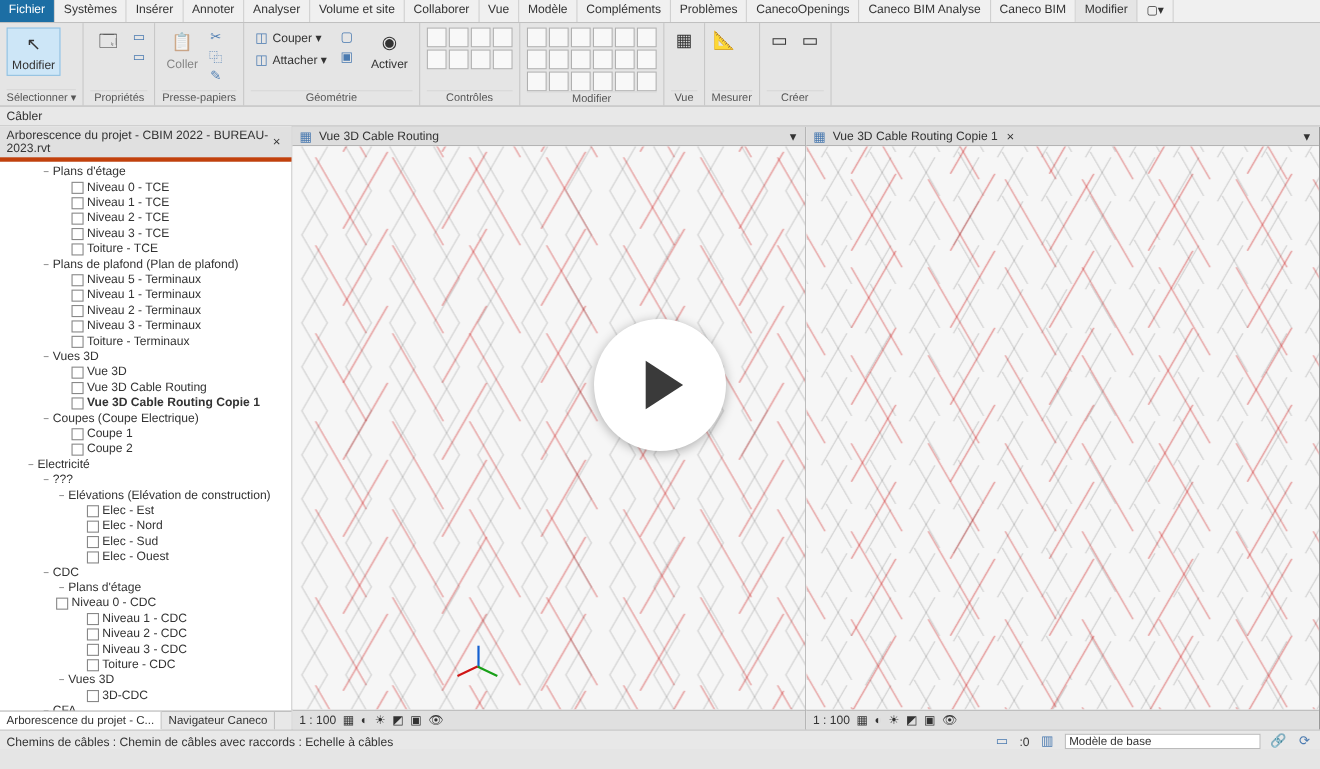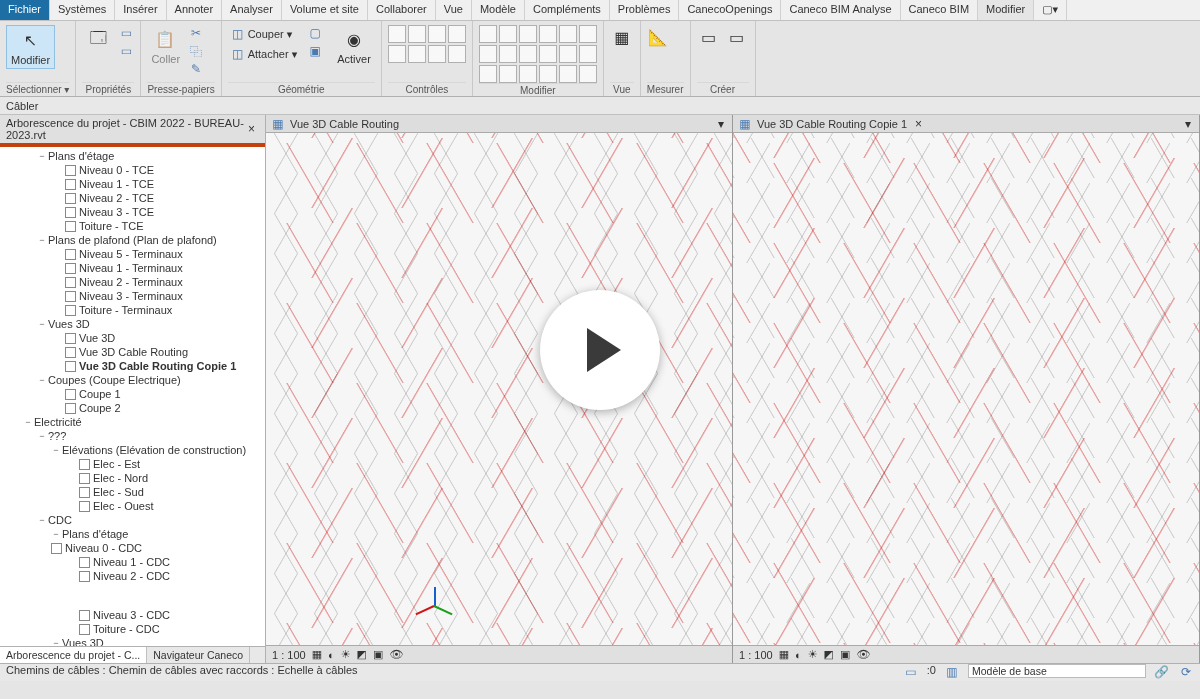--- a/index.html
+++ b/index.html
@@ -38,21 +38,21 @@
 .view-hdr .sp{flex:1}
 .canvas{flex:1;position:relative;overflow:hidden;background:#f9f9f9}
 .iso-box{position:absolute;inset:0;background:
  linear-gradient(60deg,transparent 48%,rgba(0,0,0,.15) 49%,rgba(0,0,0,.15) 50%,transparent 51%) 0 0/40px 40px,
  linear-gradient(-60deg,transparent 48%,rgba(0,0,0,.15) 49%,rgba(0,0,0,.15) 50%,transparent 51%) 0 0/40px 40px,
  linear-gradient(60deg,transparent 48%,rgba(200,0,0,.35) 49%,rgba(200,0,0,.35) 49.5%,transparent 50%) 10px 10px/70px 80px,
  linear-gradient(-60deg,transparent 48%,rgba(200,0,0,.35) 49%,rgba(200,0,0,.35) 49.5%,transparent 50%) 20px 5px/90px 70px,
  #f6f6f6}
 .vc-bar{height:18px;background:#e0e0e0;border-top:1px solid #aaa;display:flex;align-items:center;padding:0 6px;gap:6px;font-size:10px}
 .vc-bar span{cursor:pointer}
-.status{height:18px;background:#e8e8e8;border-top:1px solid #b0b0b0;display:flex;align-items:flex-start;padding:0 6px;font-size:10.5px;gap:8px}
+.status{height:18px;background:#e8e8e8;border-top:1px solid #b0b0b0;display:flex;align-items:flex-end;padding:0 6px;font-size:10.5px;gap:8px}
 .status .sp{flex:1}
 .status input{font-size:10.5px;border:1px solid #bbb;padding:0 3px;width:178px;background:#fff}
 .play{position:absolute;left:50%;top:50%;width:120px;height:120px;margin:-60px 0 0 -60px;border-radius:60px;background:#fff;display:flex;align-items:center;justify-content:center;box-shadow:0 2px 10px rgba(0,0,0,.3);cursor:pointer}
 .play::after{content:"";border-left:34px solid #3a3a3a;border-top:22px solid transparent;border-bottom:22px solid transparent;margin-left:8px}
 .xbtn{font-family:Arial;font-size:12px;padding:0 4px;cursor:pointer}
 .axis{position:absolute;left:150px;bottom:20px;width:40px;height:40px}
 .axis .z{position:absolute;left:18px;bottom:18px;width:2px;height:20px;background:#1560d0}
 .axis .x{position:absolute;left:18px;bottom:18px;width:20px;height:2px;background:#18a018;transform:rotate(25deg);transform-origin:left}
 .axis .y{position:absolute;left:18px;bottom:18px;width:20px;height:2px;background:#d01515;transform:rotate(155deg);transform-origin:left}
 </style>
@@ -348,21 +348,21 @@
         <div class="tn" style="padding-left: 64px;">
           <span class="exp"></span>
           <span class="sq"></span>
           <span class="lbl">Niveau 1 - CDC</span>
         </div>
         <div class="tn" style="padding-left: 64px;">
           <span class="exp"></span>
           <span class="sq"></span>
           <span class="lbl">Niveau 2 - CDC</span>
         </div>
-        <div class="tn" style="padding-left: 64px; margin-top: 25px;">
+        <div class="tn" style="padding-left: 64px;">
           <span class="exp"></span>
           <span class="sq"></span>
           <span class="lbl">Niveau 3 - CDC</span>
         </div>
         <div class="tn" style="padding-left: 64px;">
           <span class="exp"></span>
           <span class="sq"></span>
           <span class="lbl">Toiture - CDC</span>
         </div>
         <div class="tn" style="padding-left: 50px;">

